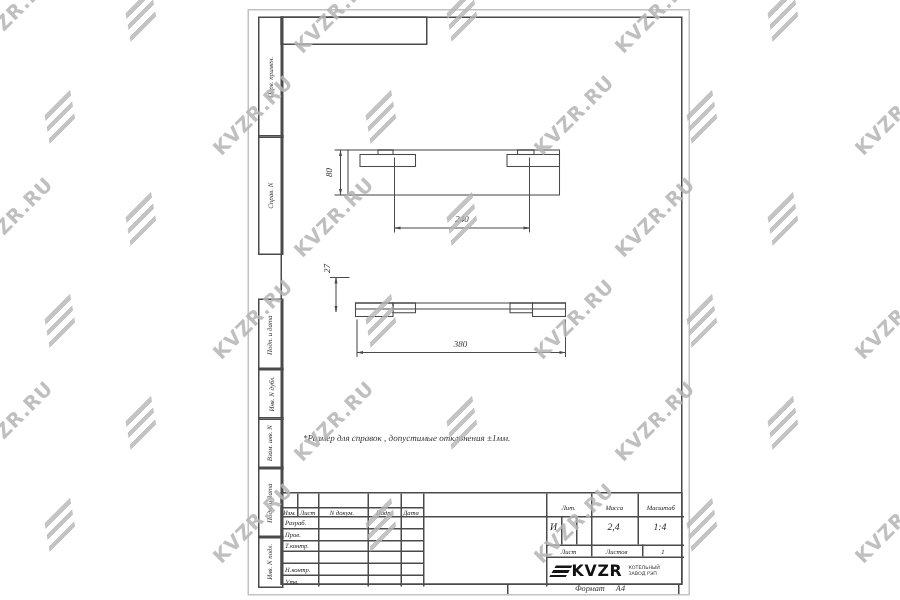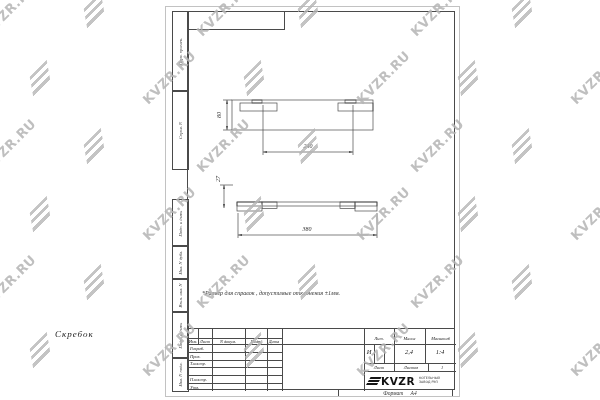--- a/index.html
+++ b/index.html
@@ -196,21 +196,20 @@
     <div class="tb-txt tb-c" style="left:68px;top:9.6px">Подп.</div>
     <div class="tb-txt tb-c" style="left:86px;top:9.6px">Дата</div>
     <div id="sig-rows">
         <div class="tb-txt" style="left: 2px; top: 16.5px;">Разраб.</div>
         <div class="tb-txt" style="left: 2px; top: 24.5px;">Пров.</div>
         <div class="tb-txt" style="left: 2px; top: 32.2px;">Т.контр.</div>
         <div class="tb-txt" style="left: 2px; top: 47.5px;">Н.контр.</div>
         <div class="tb-txt" style="left: 2px; top: 55.5px;">Утв.</div>
       </div>
 
-    <div id="tb-title">Скребок</div>
 
     <div class="tb-txt tb-c" style="left:191px;top:7px">Лит.</div>
     <div class="tb-txt tb-c" style="left:221.5px;top:7px">Масса</div>
     <div class="tb-txt tb-c" style="left:252.5px;top:7px">Масштаб</div>
     <div class="tb-val" style="left:181px;top:19px">И</div>
     <div class="tb-val" style="left:221px;top:19px">2,4</div>
     <div class="tb-val" style="left:252px;top:19px">1:4</div>
     <div class="tb-txt tb-c" style="left:191px;top:35.5px">Лист</div>
     <div class="tb-txt tb-c" style="left:223px;top:35.5px">Листов</div>
     <div class="tb-txt tb-c" style="left:254px;top:35.5px">1</div>

